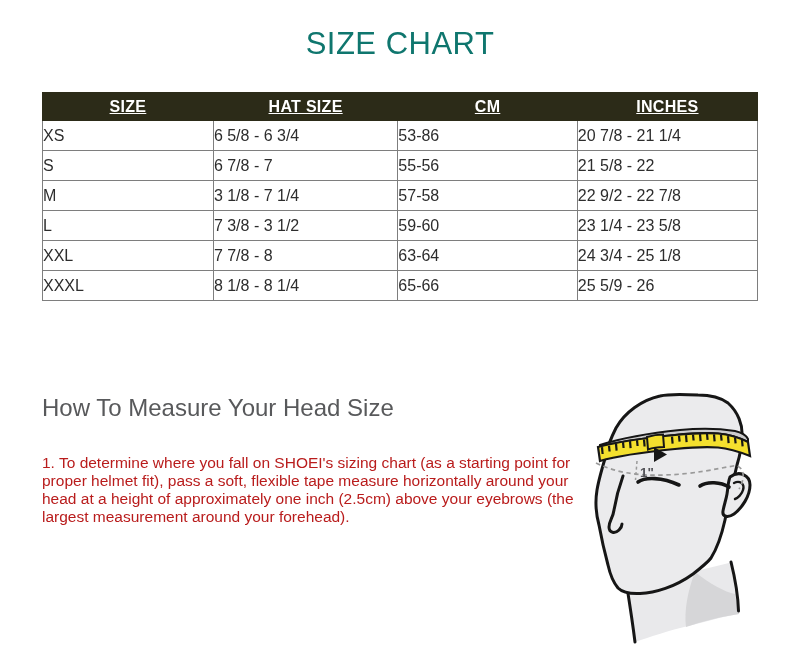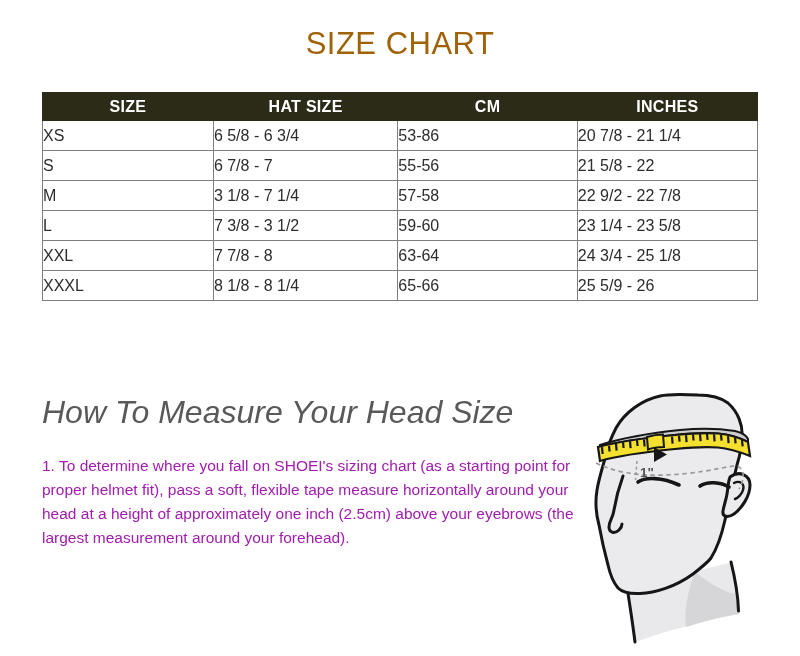--- a/index.html
+++ b/index.html
@@ -1,34 +1,34 @@
 <!DOCTYPE html>
 <html><head>
 <meta charset="utf-8">
 <style>
   html,body{margin:0;padding:0;background:#ffffff;}
   #page{position:relative;width:800px;height:656px;background:#ffffff;overflow:hidden;
         font-family:"Liberation Sans", sans-serif;}
 
   .page-title{position:absolute;left:0;top:26px;width:800px;text-align:center;
-              font-size:31px;letter-spacing:0.5px;color:#a16207;font-weight:400;}
+              font-size:31px;letter-spacing:0.5px;color:#0f766e;font-weight:400;}
 
   table.size-table{position:absolute;left:42px;top:92px;width:716px;border-collapse:collapse;
                    table-layout:fixed;}
   table.size-table col.c1{width:23.9%;} table.size-table col.c2{width:25.8%;}
   table.size-table col.c3{width:25.1%;} table.size-table col.c4{width:25.2%;}
   table.size-table th{background:#2c2b18;color:#ffffff;font-size:16px;font-weight:bold;
-                      height:27px;border:1px solid #2c2b18;padding:0;text-align:center;letter-spacing:0.3px;}
+                      height:27px;border:1px solid #2c2b18;padding:0;text-align:center;letter-spacing:0.3px;text-decoration:underline;}
   table.size-table td{border:1.5px solid #7e7e7e;height:29px;text-align:left;
                       font-size:16px;color:#2d2d2d;padding:0;}
 
-  .measure-heading{position:absolute;left:42px;top:394px;font-size:32px;color:#58595b;
-                   font-weight:400;font-style:italic;}
-  .step-par{position:absolute;left:42px;width:557px;font-size:15.5px;line-height:24px;
-            color:#a21caf;}
+  .measure-heading{position:absolute;left:42px;top:394px;font-size:24px;color:#58595b;
+                   font-weight:400;}
+  .step-par{position:absolute;left:42px;width:557px;font-size:15.5px;line-height:18px;
+            color:#b91c1c;}
   .step1{top:454px;}
   .step2{top:562px;}
 
   .illustration{position:absolute;left:590px;top:390px;width:210px;height:266px;}
 </style>
 </head>
 <body>
 
 <div id="page">
 

